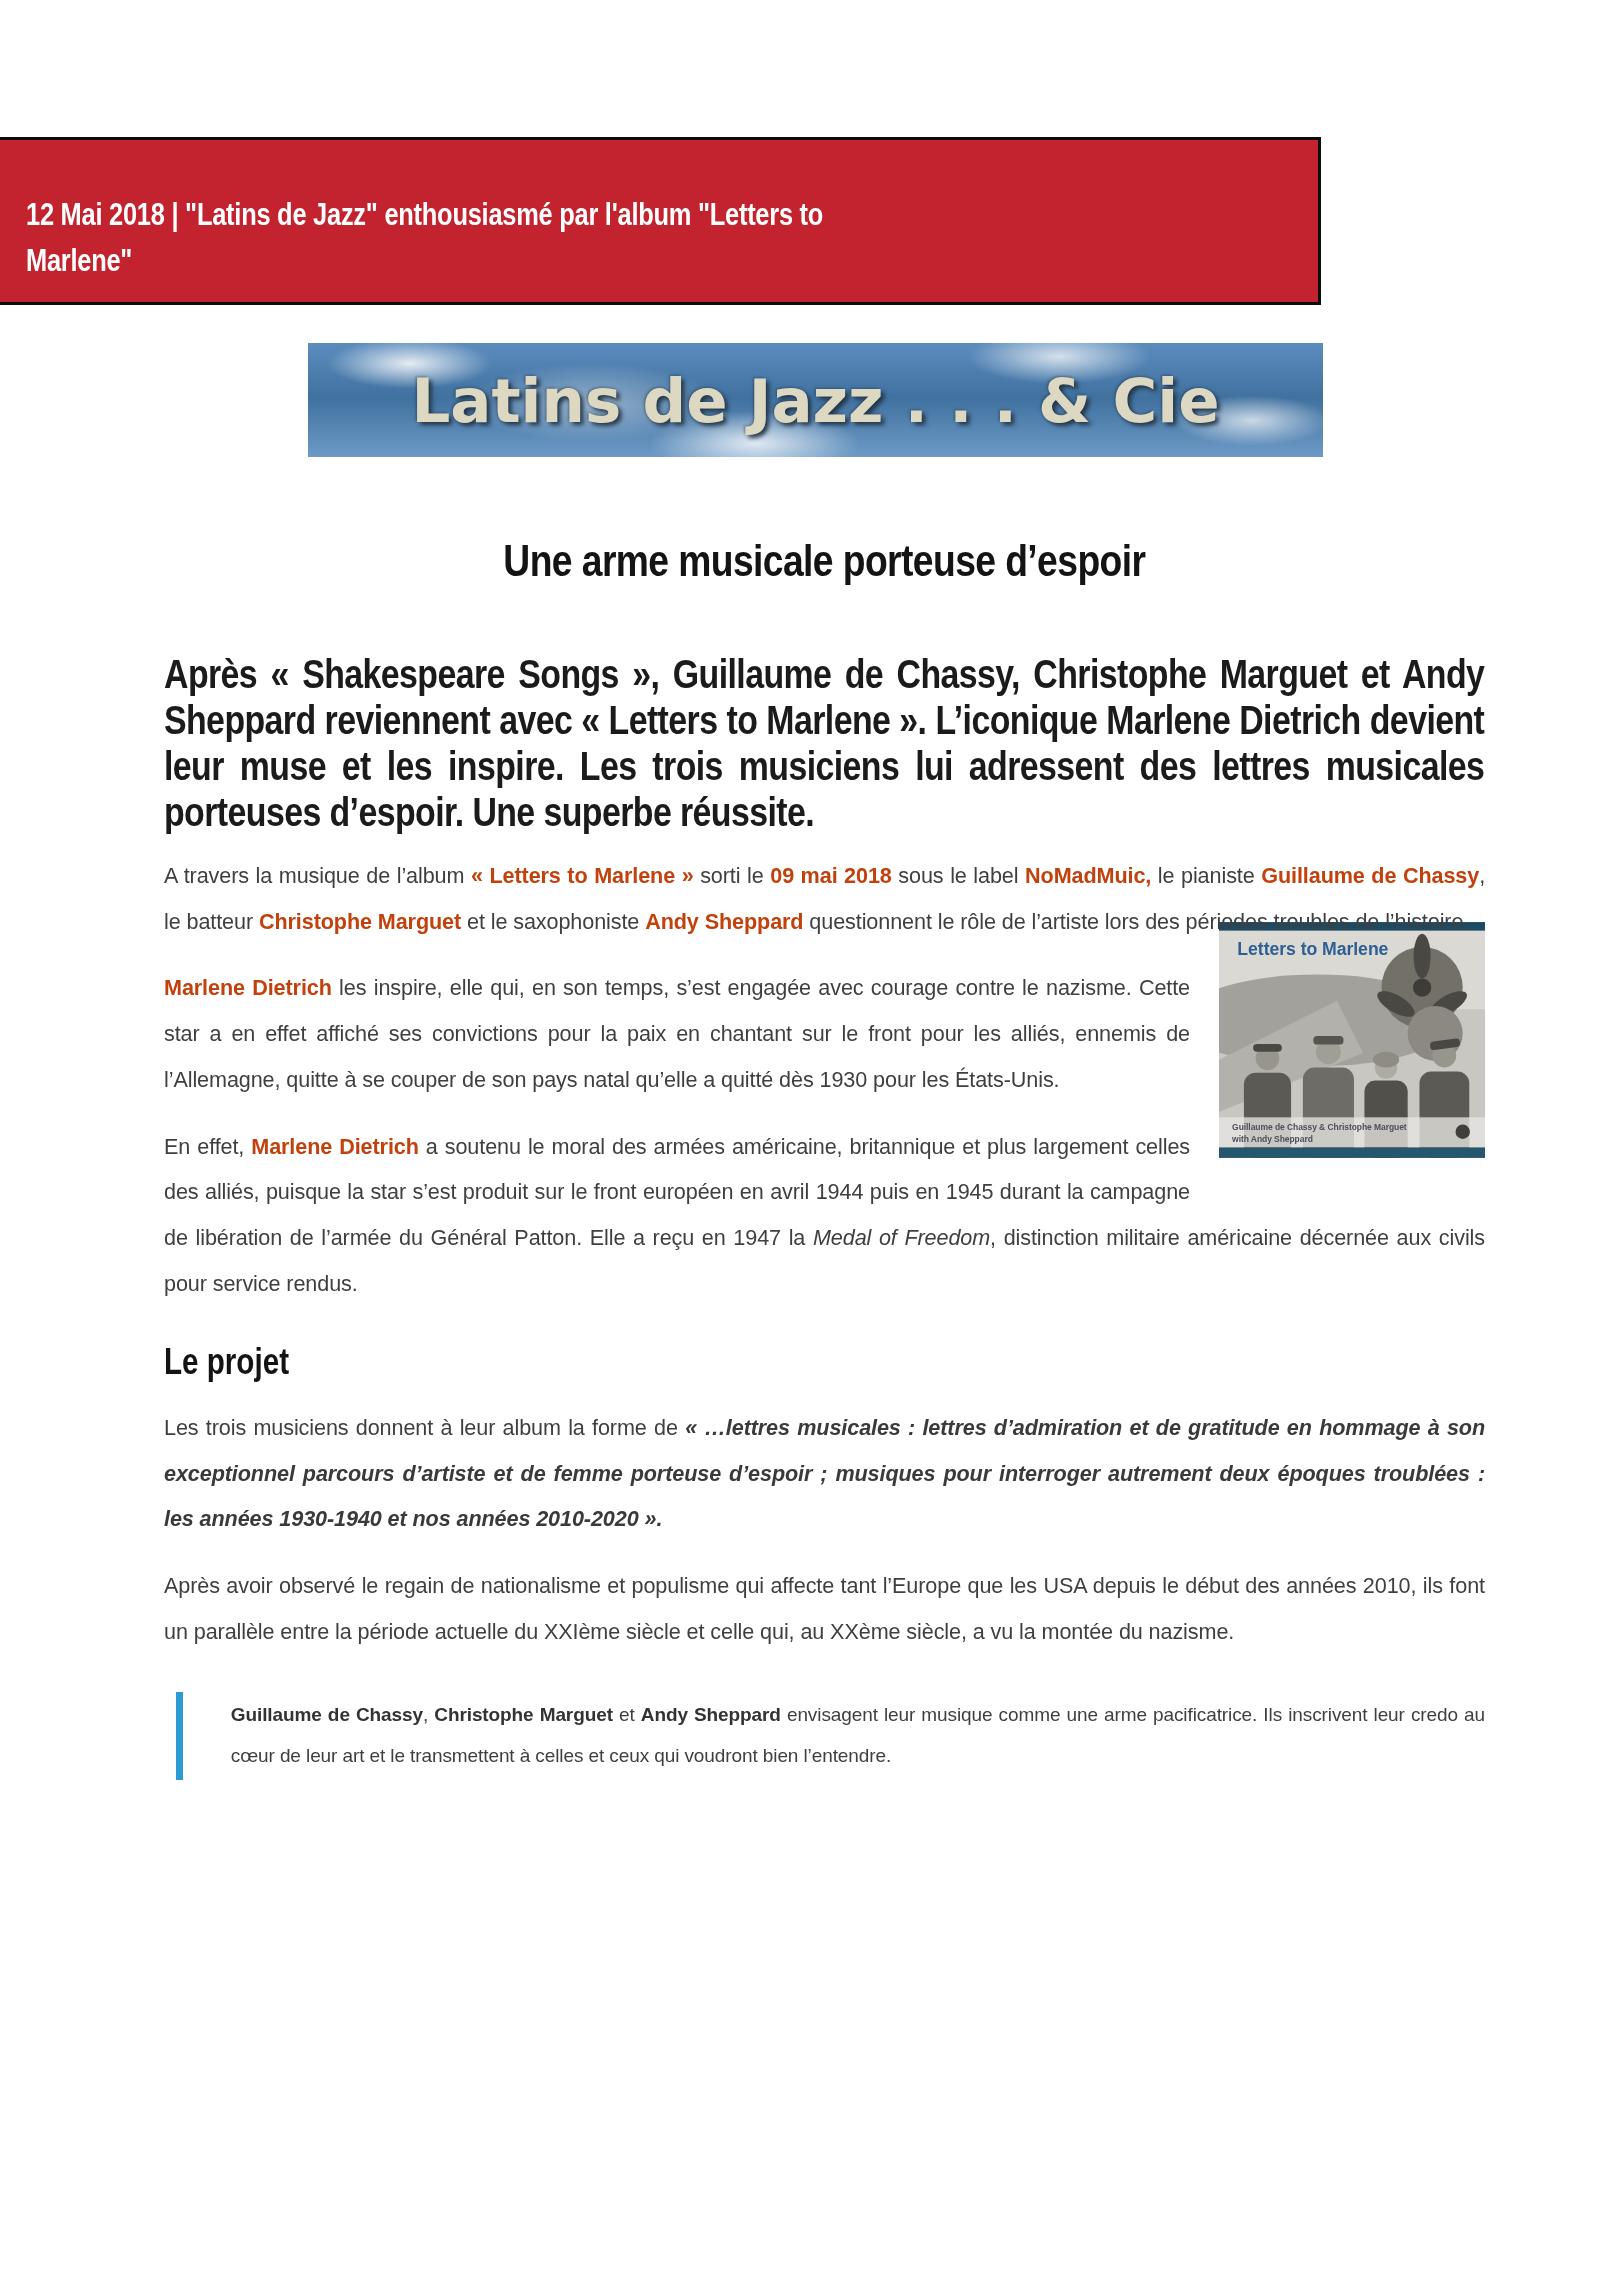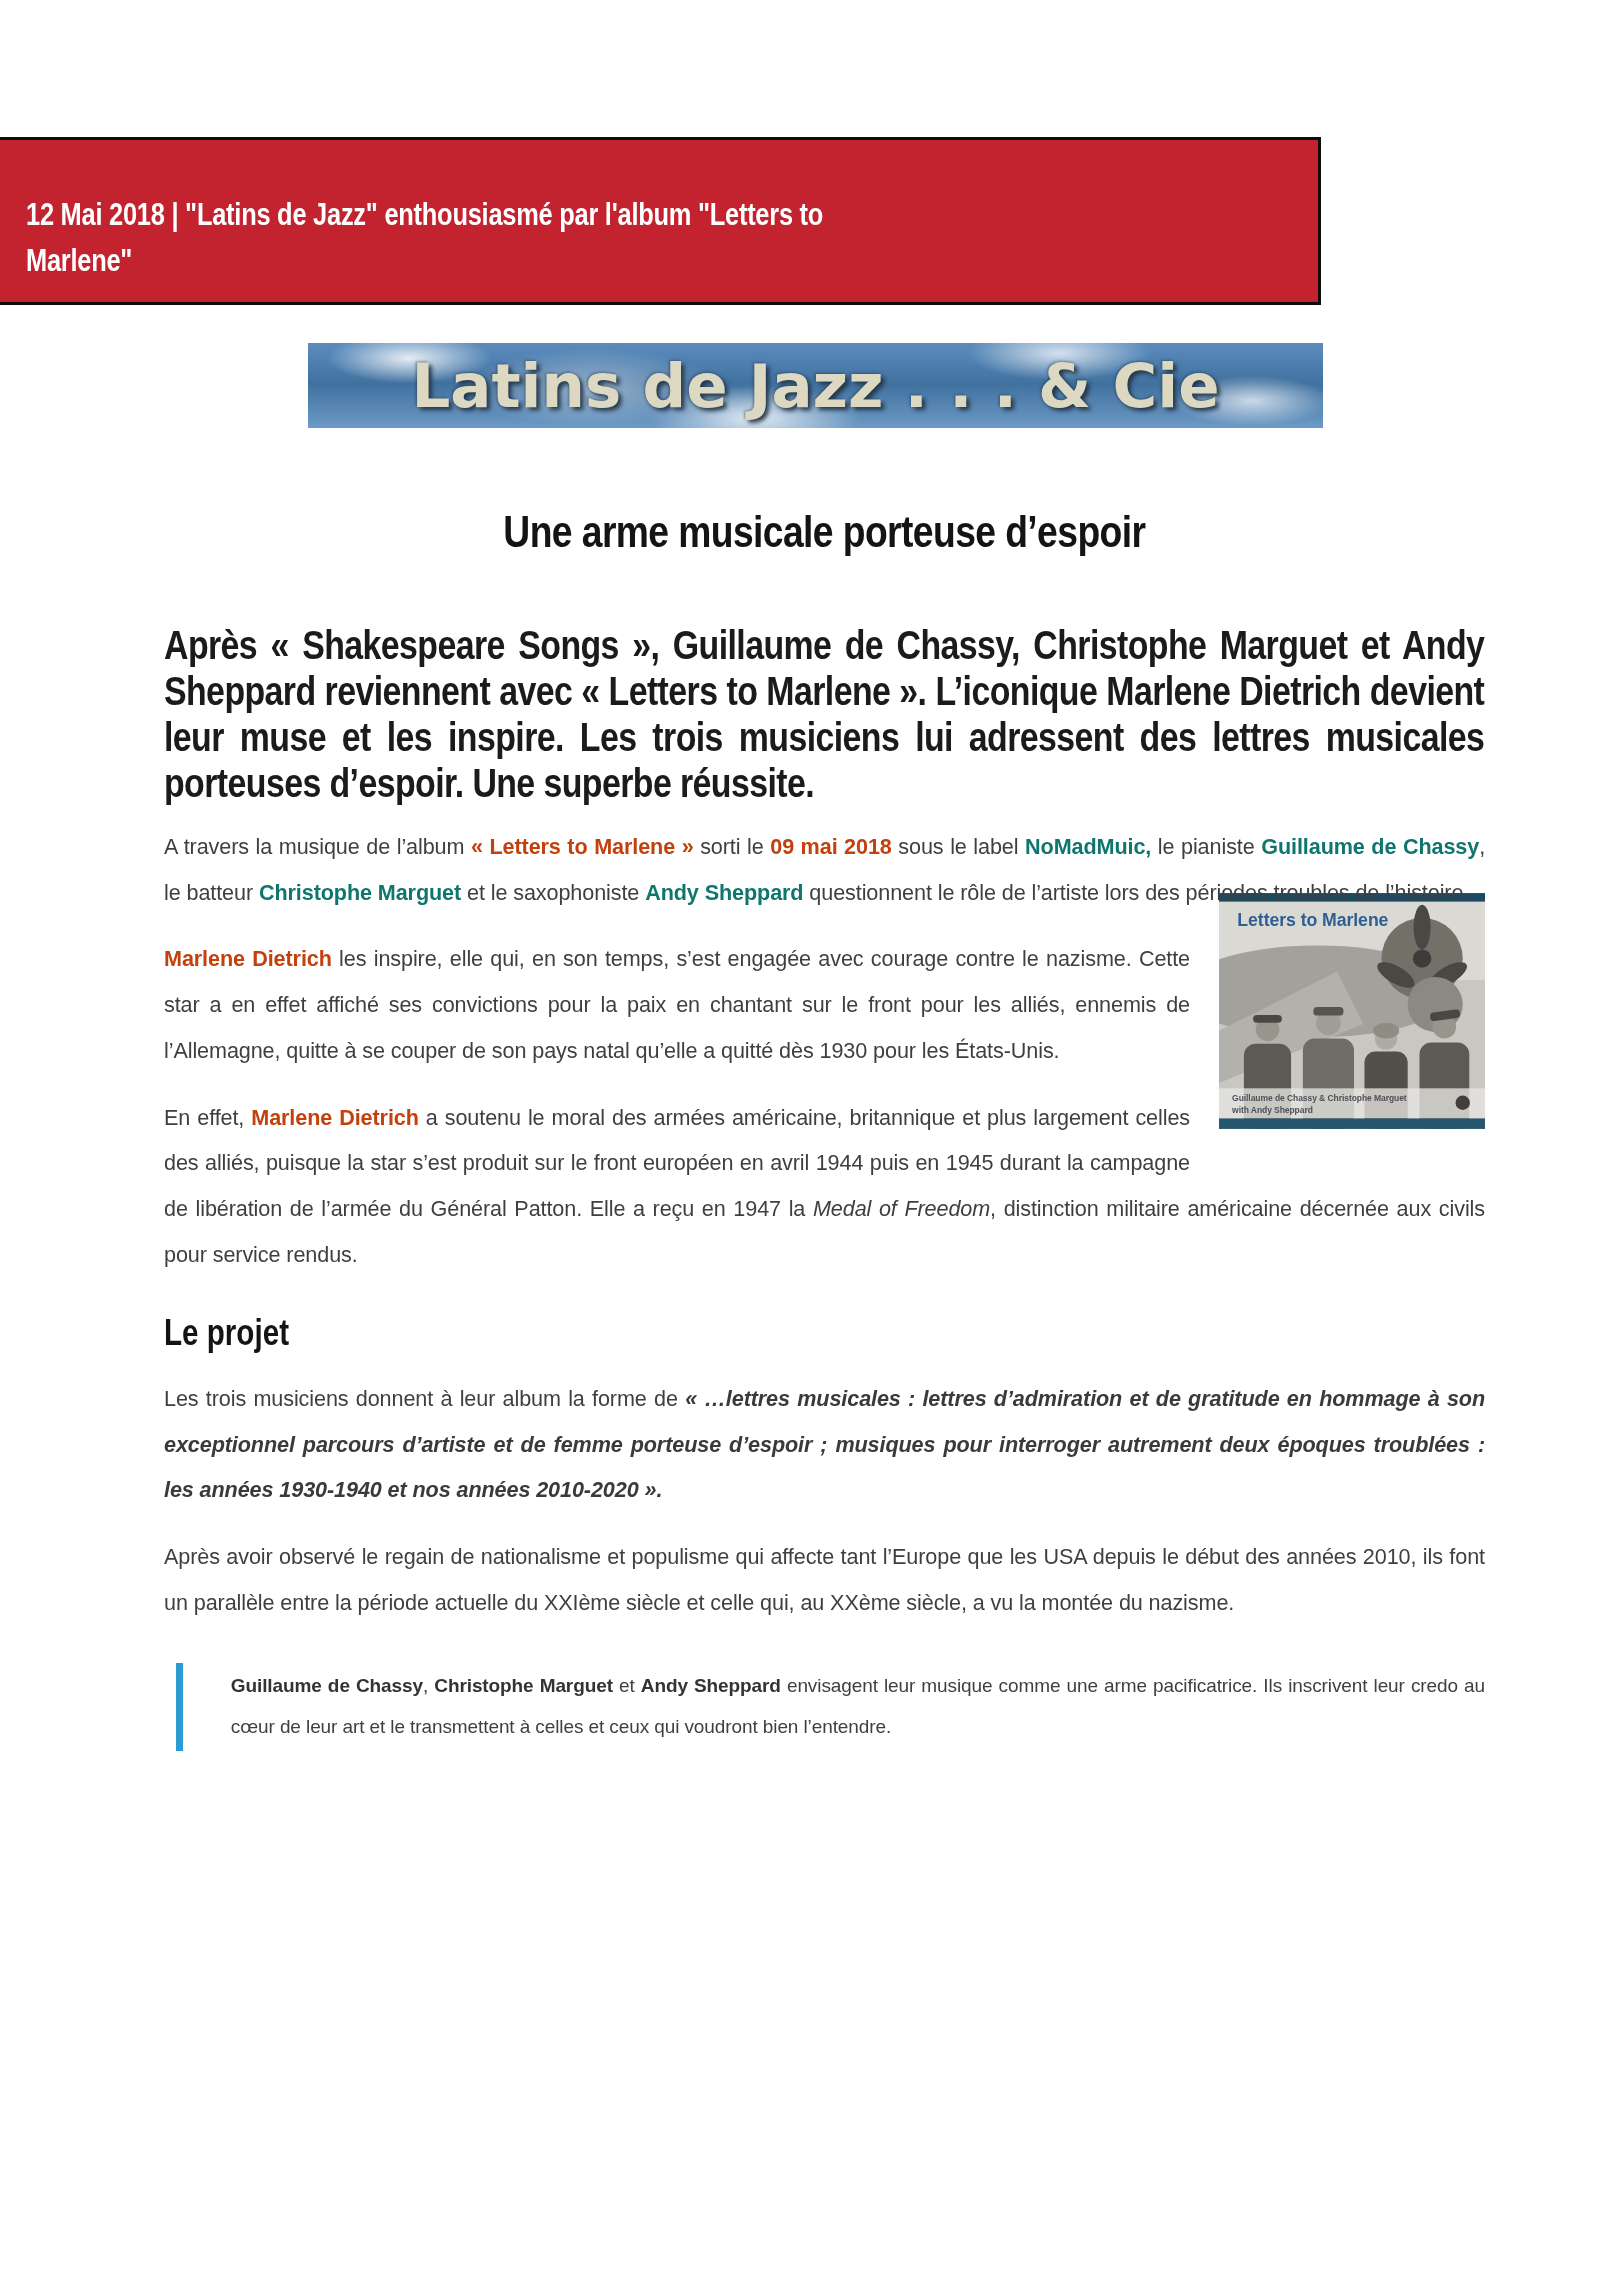--- a/index.html
+++ b/index.html
@@ -31,21 +31,21 @@
     font-weight: bold;
     font-size: 31px;
     line-height: 1.48;
     letter-spacing: -0.3px;
   }
 
   
   .logo {
     margin: 38px 0 0 144px;
     width: 1015px;
-    height: 85px;
+    height: 114px;
     display: flex;
     align-items: center;
     justify-content: center;
     background:
       radial-gradient(ellipse 118px 36px at 10% 18%, rgba(255,255,255,.85), rgba(255,255,255,0) 70%),
       radial-gradient(ellipse 150px 46px at 44% 88%, rgba(255,255,255,.8), rgba(255,255,255,0) 70%),
       radial-gradient(ellipse 131px 39px at 74% 12%, rgba(255,255,255,.75), rgba(255,255,255,0) 70%),
       radial-gradient(ellipse 111px 36px at 93% 68%, rgba(255,255,255,.7), rgba(255,255,255,0) 70%),
       radial-gradient(ellipse 183px 56px at 28% 52%, rgba(255,255,255,.45), rgba(255,255,255,0) 70%),
       linear-gradient(180deg, #5b8cbe 0%, #40719f 48%, #6d9ac6 100%);
@@ -99,21 +99,21 @@
   .body-p {
     margin: 0 0 21px 0;
     font-size: 21.6px;
     line-height: 2.12;
     text-align: justify;
     color: #3f3f3f;
     letter-spacing: -0.1px;
   }
   .body-p .b { font-weight: bold; color: #c2410c; }
   .body-p .i { font-style: italic; }
-  .body-p .link, .quote .link { color: #0f766e; font-weight: bold; margin-top: 34px; }
+  .body-p .link, .quote .link { color: #c2410c; font-weight: bold; margin-top: 34px; }
   .body-p .b.i { font-weight: bold; font-style: italic; color: #3a3a3a; }
 
   
   .album-float {
     float: right;
     width: 266px;
     height: 236px;
     margin: -43px 0 36px 29px;
     display: block;
   }

